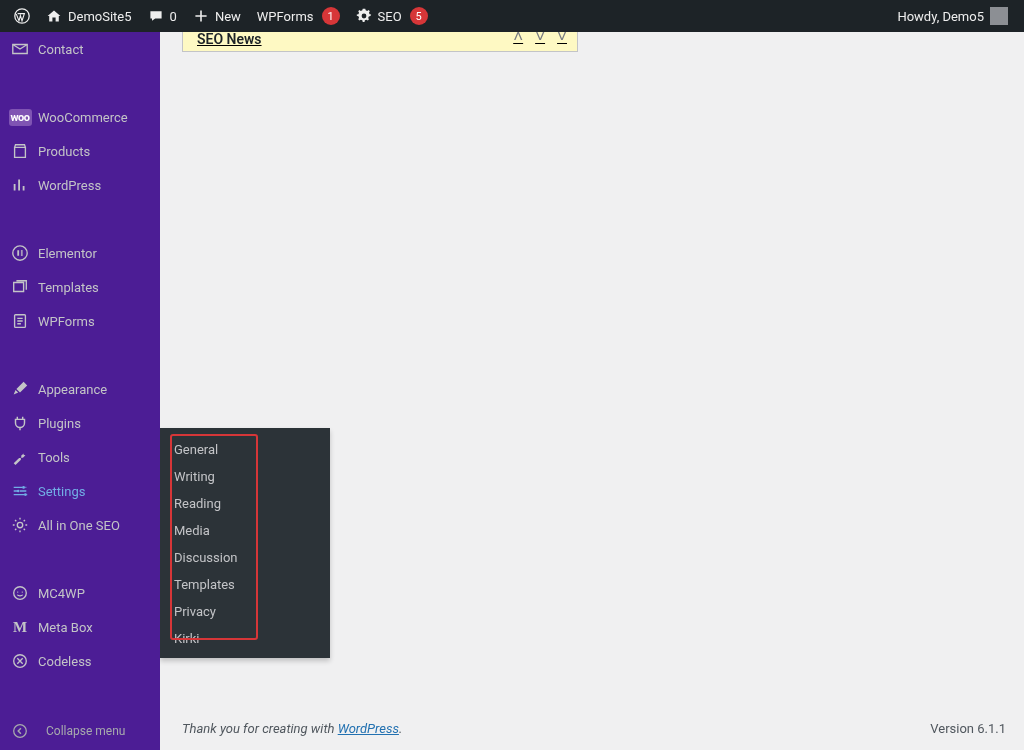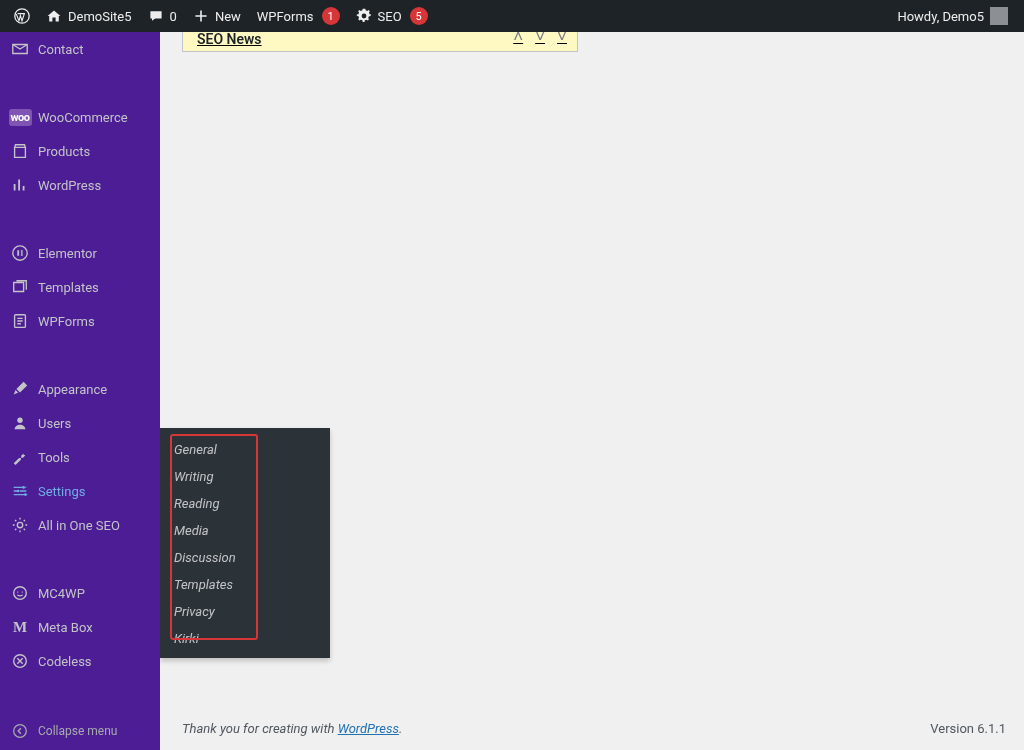--- a/index.html
+++ b/index.html
@@ -14,24 +14,24 @@
 .adminbar .badge { display: inline-flex; align-items: center; justify-content: center; min-width: 18px; height: 18px; border-radius: 10px; background: #d63638; color: #fff; font-size: 11px; padding: 0 5px; margin-left: 2px; }
 .adminbar .avatar { width: 18px; height: 18px; background: #8c8f94; display: inline-block; }
 
 
 .sidebar { position: absolute; top: 32px; left: 0; bottom: 0; width: 160px; background: #4c1d95; color: #c3c4c7; z-index: 15; }
 .sidebar ul { list-style: none; }
 .sidebar li { display: flex; align-items: center; padding: 8px 10px 8px 10px; cursor: pointer; gap: 8px; min-height: 34px; }
 .sidebar li.highlight { color: #72aee6; }
 .sidebar .icon { width: 20px; display: inline-flex; align-items: center; justify-content: center; }
 .sidebar .separator { height: 8px; padding: 0; }
-.sidebar .collapse { position: absolute; bottom: 0; left: 0; right: 0; padding: 10px 10px; display: flex; align-items: center; gap: 8px; cursor: pointer; color: #a7aaad; font-size: 12px; }
-
-
-.flyout { position: absolute; left: 160px; top: 428px; width: 170px; background: #2c3338; color: #c3c4c7; box-shadow: 0 3px 5px rgba(0,0,0,.2); padding: 8px 0 6px 0; z-index: 14; font-style: italic; }
+.sidebar .collapse { position: absolute; bottom: 0; left: 0; right: 0; padding: 10px 10px; display: flex; align-items: center; gap: 16px; cursor: pointer; color: #a7aaad; font-size: 12px; }
+
+
+.flyout { position: absolute; left: 160px; top: 428px; width: 170px; background: #2c3338; color: #c3c4c7; box-shadow: 0 3px 5px rgba(0,0,0,.2); padding: 8px 0 6px 0; z-index: 14; }
 .flyout ul { list-style: none; }
 .flyout li { padding: 6px 14px; cursor: pointer; font-size: 13px; }
 .redbox { position: absolute; left: 170px; top: 434px; width: 88px; height: 206px; border: 2px solid #d63638; border-radius: 3px; z-index: 16; pointer-events: none; }
 
 
 .content { position: absolute; top: 32px; left: 160px; right: 0; bottom: 0; overflow: hidden; }
 .metabox { position: absolute; top: -12px; left: 22px; width: 396px; height: 32px; background: #fef9c3; border: 1px solid #c3c4c7; display: flex; align-items: center; padding: 0 10px 0 14px; text-decoration: underline; }
 .metabox .title { font-weight: 600; font-size: 14px; color: #1d2327; position: relative; top: 3px; }
 .metabox .mb-controls { margin-left: auto; display: flex; align-items: center; gap: 12px; }
 .metabox .mb-controls span { color: #787c82; cursor: pointer; font-size: 17px; }
@@ -162,25 +162,24 @@
         <span class="icon">
             <svg viewBox="0 0 20 20" fill="currentColor">
               <path d="M14 2l4 4-8 8-4-4zM5 11l-2 5 5-2z"></path>
             </svg>
           </span>
         <span>Appearance</span>
       </li>
       <li>
         <span class="icon">
             <svg viewBox="0 0 20 20" fill="currentColor">
-              <circle cx="10" cy="7" r="3"></circle>
-              <path d="M4 17c0-3 3-5 6-5s6 2 6 5z"></path>
-            </svg>
-          </span>
-        <span>Users</span>
+              <path d="M7 3v3M13 3v3M5 6h10v4a5 5 0 01-5 5 5 5 0 01-5-5zM10 15v3" fill="none" stroke="currentColor" stroke-width="1.6"></path>
+            </svg>
+          </span>
+        <span>Plugins</span>
       </li>
       <li>
         <span class="icon">
             <svg viewBox="0 0 20 20" fill="currentColor">
               <path d="M14 6a4 4 0 01-5 5l-6 6 2 2 6-6a4 4 0 015-5l-3 3-2-2z"></path>
             </svg>
           </span>
         <span>Tools</span>
       </li>
       <li class="highlight">

